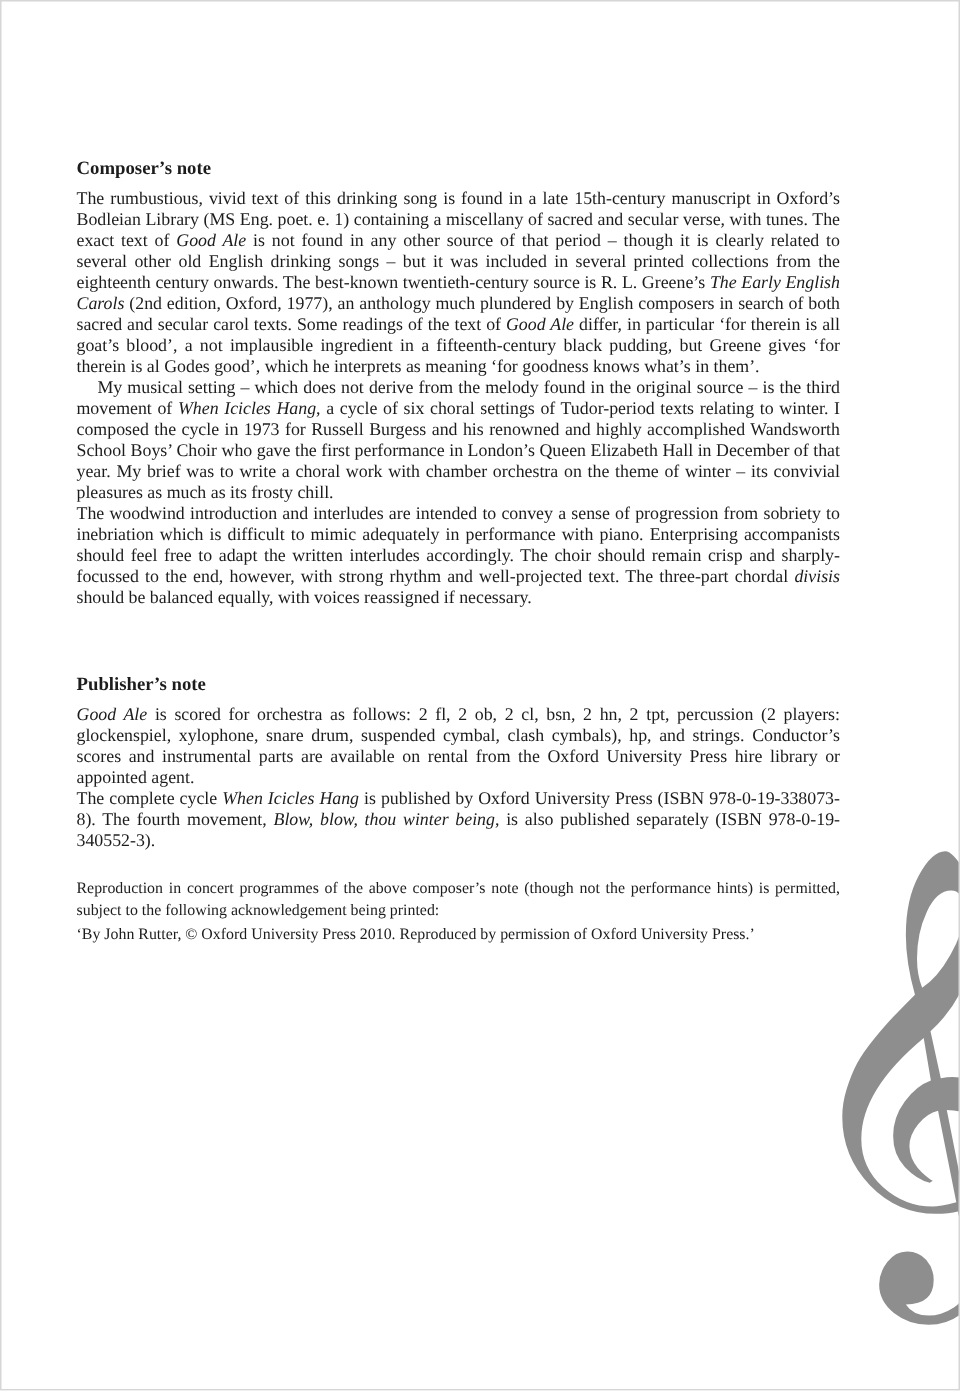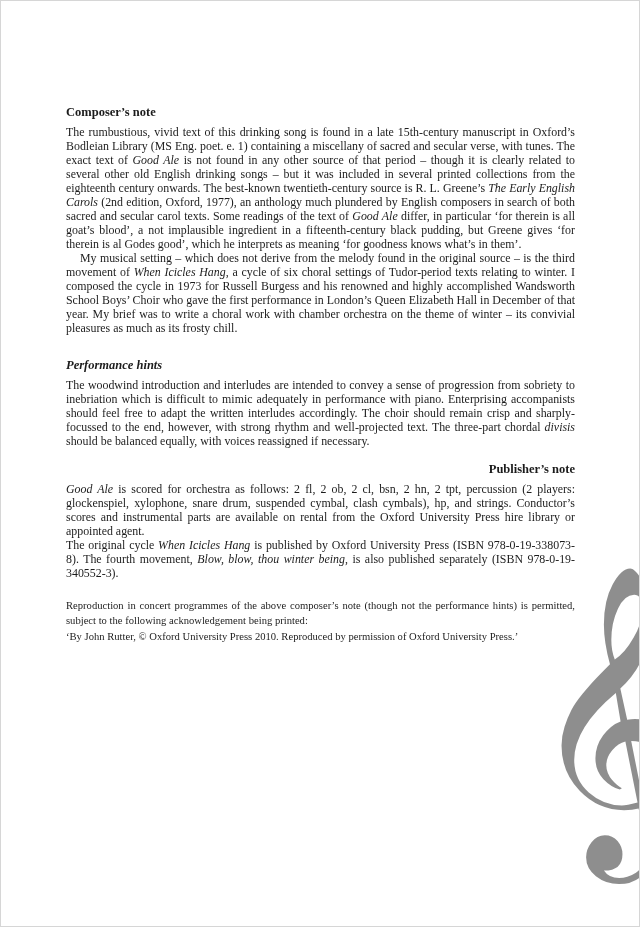--- a/index.html
+++ b/index.html
@@ -29,41 +29,41 @@
     z-index: 1;
     color: rgba(122, 122, 122, 0.85);
     font-family: "DejaVu Sans", sans-serif;
     font-size: 265px;
     line-height: 300px;
     text-align: center;
     user-select: none;
   }
   .content {
     position: absolute;
-    left: 66px;
+    left: 51px;
     top: 103px;
     width: 509px;
     z-index: 2;
   }
   .section-heading {
     font-size: 12.5px;
     font-weight: bold;
     margin: 0 0 4px 0;
     line-height: 18px;
   }
   .section-heading.italic { font-style: italic; }
   p.body {
     font-size: 11.9px;
     line-height: 14px;
     text-align: justify;
     margin: 0;
   }
   p.indent { text-indent: 14px; }
   .gap-lg { margin-top: 21px; }
-  .gap-md { margin-top: 12px; text-align: right; }
+  .gap-md { margin-top: 42px; }
   .footer { margin-top: 18px; }
   .footer p.body {
     font-size: 10.6px;
     line-height: 15.4px;
   }
   i { font-style: italic; }
 </style>
 </head>
 <body>
 
@@ -72,26 +72,25 @@
   <div class="watermark">𝄞</div>
 
   <div class="page-frame"></div>
 
   <div class="content">
 
     <h3 class="section-heading">Composer’s note</h3>
     <p class="body"><span>The rumbustious, vivid text of this drinking song is found in a late 15th-century manuscript in Oxford’s Bodleian Library (MS Eng. poet. e. 1) containing a miscellany of sacred and secular verse, with tunes. The exact text of </span><i>Good Ale</i><span> is not found in any other source of that period – though it is clearly related to several other old English drinking songs – but it was included in several printed collections from the eighteenth century onwards. The best-known twentieth-century source is R. L. Greene’s </span><i>The Early English Carols</i><span> (2nd edition, Oxford, 1977), an anthology much plundered by English composers in search of both sacred and secular carol texts. Some readings of the text of </span><i>Good Ale</i><span> differ, in particular ‘for therein is all goat’s blood’, a not implausible ingredient in a fifteenth-century black pudding, but Greene gives ‘for therein is al Godes good’, which he interprets as meaning ‘for goodness knows what’s in them’.</span></p>
     <p class="body indent"><span>My musical setting – which does not derive from the melody found in the original source – is the third movement of </span><i>When Icicles Hang</i><span>, a cycle of six choral settings of Tudor-period texts relating to winter. I composed the cycle in 1973 for Russell Burgess and his renowned and highly accomplished Wandsworth School Boys’ Choir who gave the first performance in London’s Queen Elizabeth Hall in December of that year. My brief was to write a choral work with chamber orchestra on the theme of winter – its convivial pleasures as much as its frosty chill.</span></p>
 
-    <h3 class="section-heading italic gap-lg">Performance hints</h3>
     <p class="body"><span>The woodwind introduction and interludes are intended to convey a sense of progression from sobriety to inebriation which is difficult to mimic adequately in performance with piano. Enterprising accompanists should feel free to adapt the written interludes accordingly. The choir should remain crisp and sharply-focussed to the end, however, with strong rhythm and well-projected text. The three-part chordal </span><i>divisis</i><span> should be balanced equally, with voices reassigned if necessary.</span></p>
 
     <h3 class="section-heading gap-md">Publisher’s note</h3>
     <p class="body"><i>Good Ale</i><span> is scored for orchestra as follows: 2 fl, 2 ob, 2 cl, bsn, 2 hn, 2 tpt, percussion (2 players: glockenspiel, xylophone, snare drum, suspended cymbal, clash cymbals), hp, and strings. Conductor’s scores and instrumental parts are available on rental from the Oxford University Press hire library or appointed agent.</span></p>
-    <p class="body"><span>The original cycle </span><i>When Icicles Hang</i><span> is published by Oxford University Press (ISBN 978-0-19-338073-8). The fourth movement, </span><i>Blow, blow, thou winter being</i><span>, is also published separately (ISBN 978-0-19-340552-3).</span></p>
+    <p class="body"><span>The complete cycle </span><i>When Icicles Hang</i><span> is published by Oxford University Press (ISBN 978-0-19-338073-8). The fourth movement, </span><i>Blow, blow, thou winter being</i><span>, is also published separately (ISBN 978-0-19-340552-3).</span></p>
 
     <div class="footer">
       <p class="body">Reproduction in concert programmes of the above composer’s note (though not the performance hints) is permitted, subject to the following acknowledgement being printed:</p>
       <p class="body">‘By John Rutter, © Oxford University Press 2010. Reproduced by permission of Oxford University Press.’</p>
     </div>
 
   </div>
 </div>
 
 </body></html>

